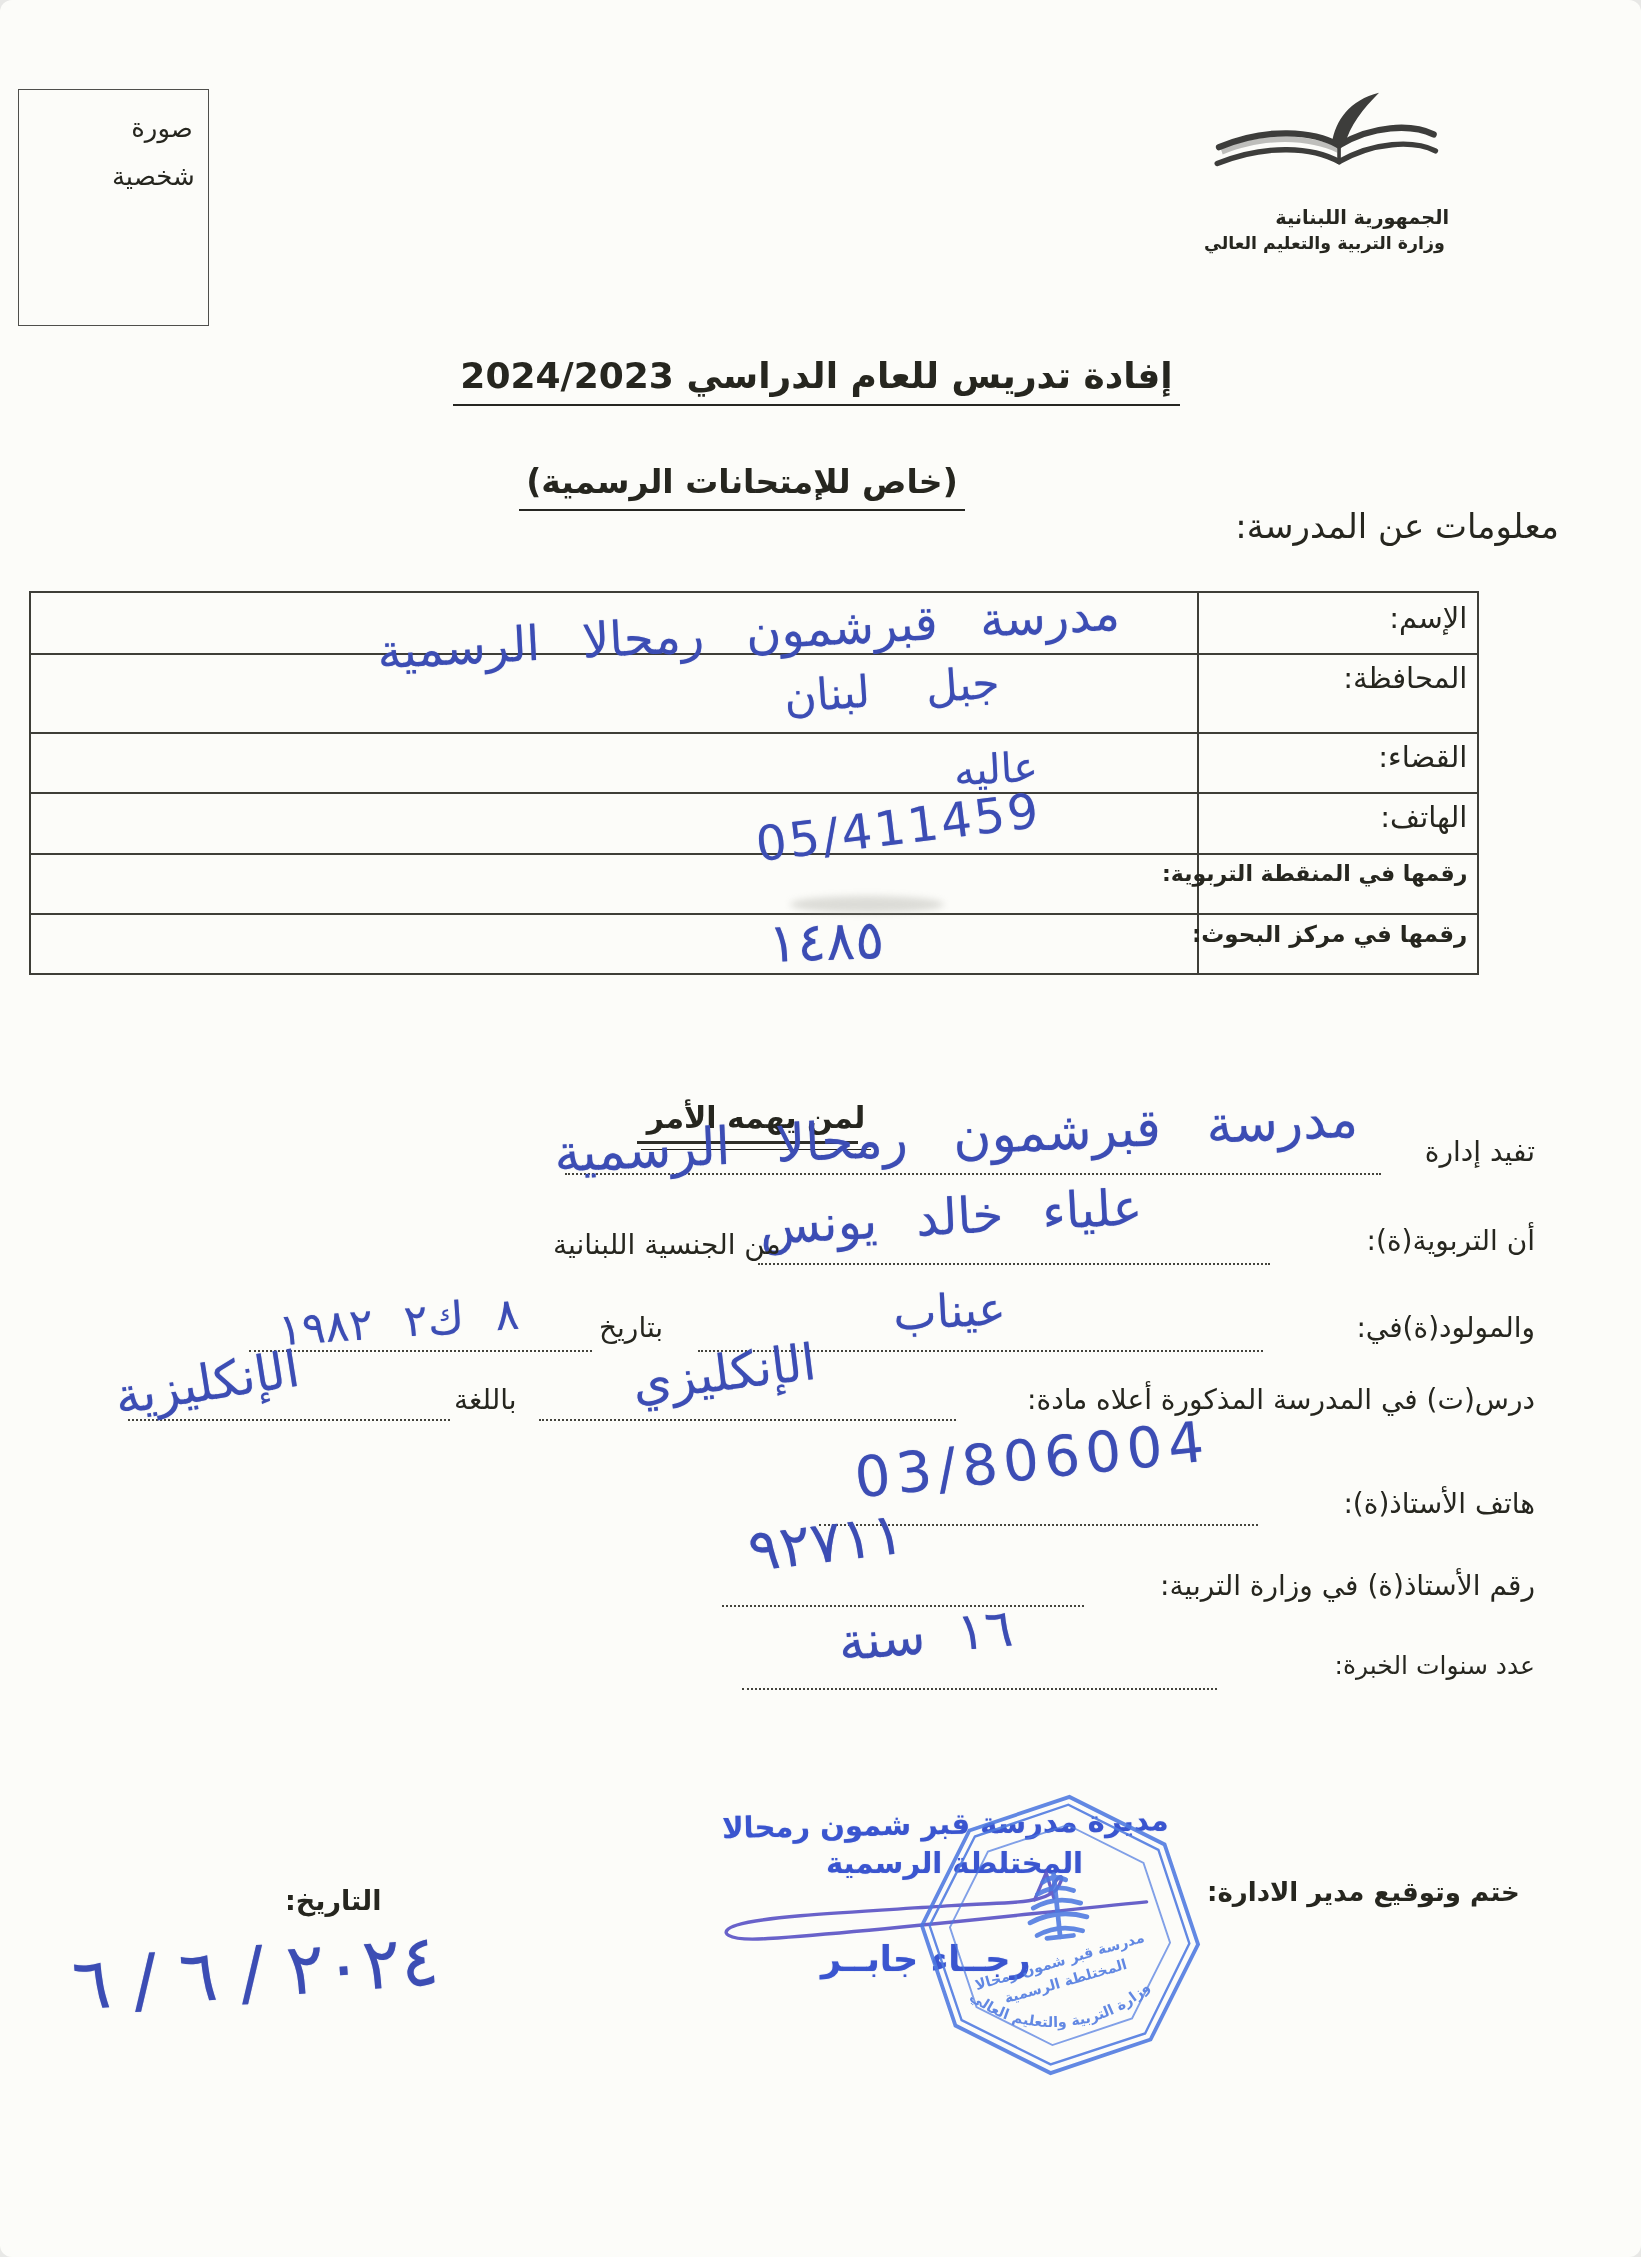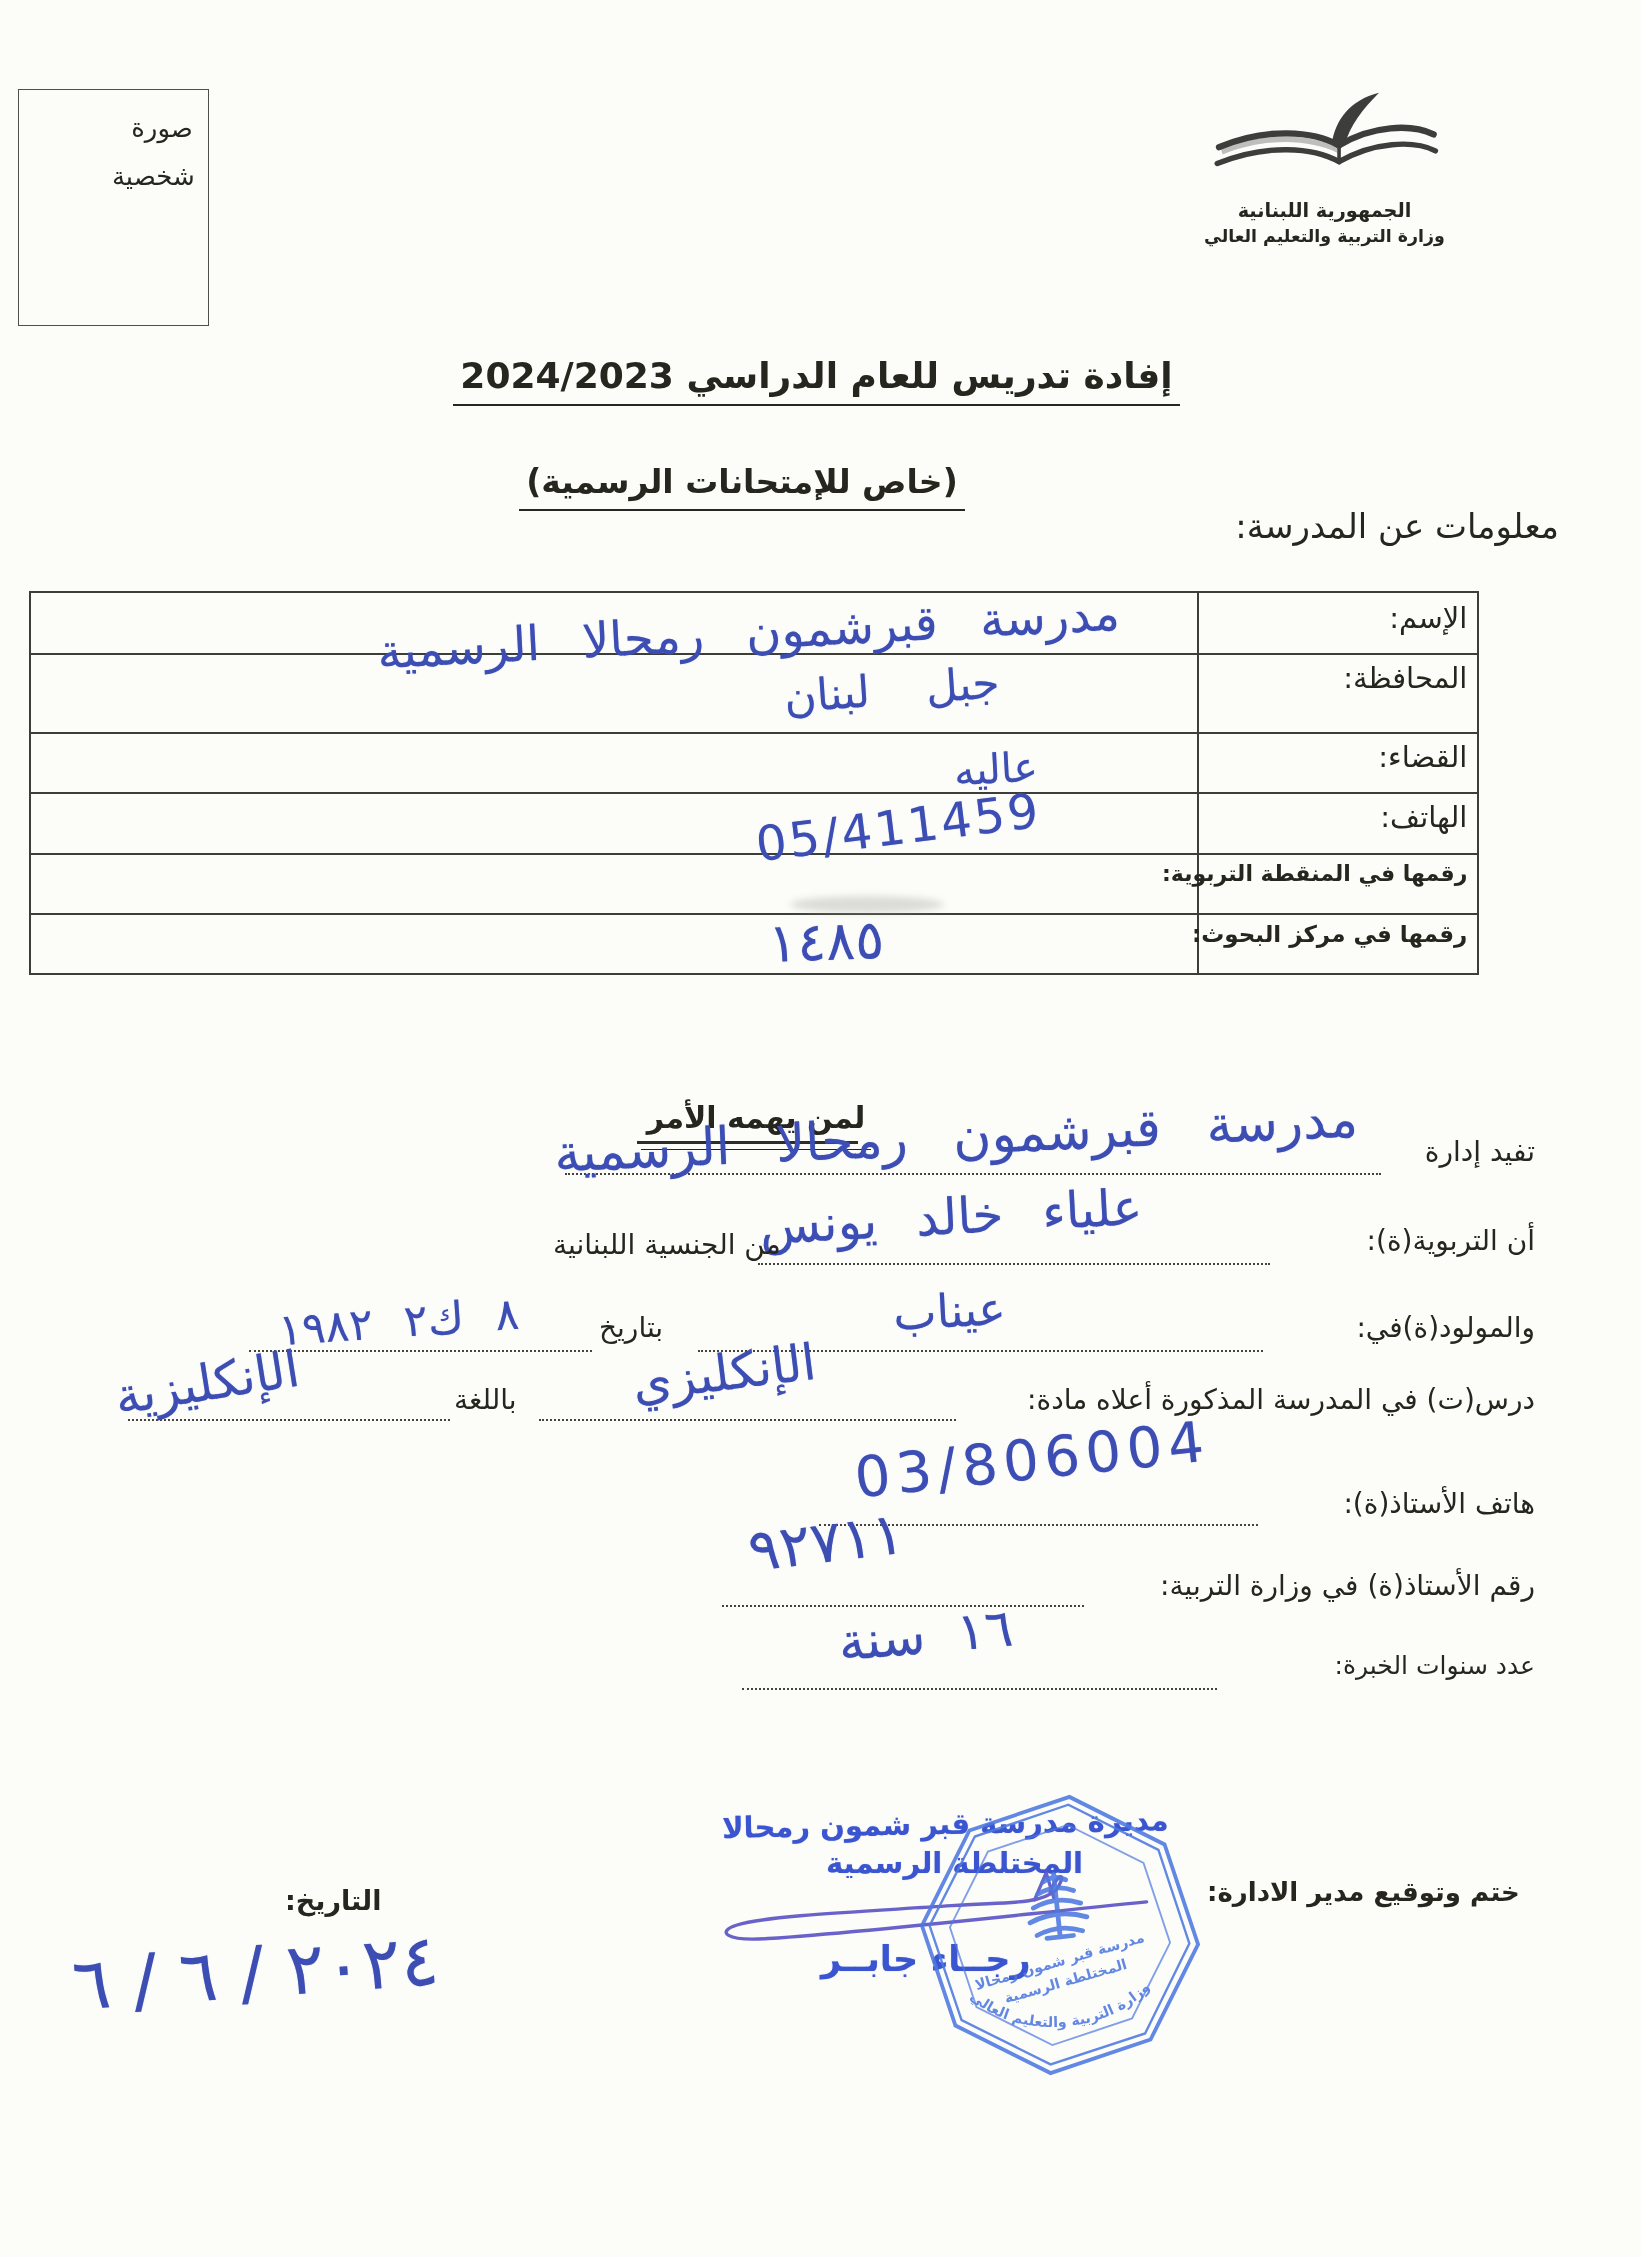--- a/index.html
+++ b/index.html
@@ -1,17 +1,17 @@
 <!DOCTYPE html>
 <html lang="ar"><head>
 <meta charset="utf-8">
 <style>
   html,body{margin:0;padding:0;background:#e8e8e6;}
   .page{position:relative;width:1641px;height:2257px;margin:0 auto;background:#fcfcf9;
-        font-family:"DejaVu Sans",sans-serif;color:#23231f;overflow:hidden;}
+        font-family:"DejaVu Sans",sans-serif;color:#23231f;overflow:hidden;border-radius:12px;}
   .abs{position:absolute;}
   .lbl{direction:rtl;white-space:nowrap;color:#26261f;}
   .hand{direction:rtl;white-space:nowrap;color:#3c4db4;text-shadow:0 0 1px rgba(60,77,180,.45);}
   .hand-ltr{direction:ltr;white-space:nowrap;color:#3c4db4;text-shadow:0 0 1px rgba(60,77,180,.45);}
   .dots{height:0;border-bottom:2.9px dotted #44443d;}
   .tline{background:#3e3e38;}
   .stampblue{color:#3a55cf;text-shadow:0 0 1px rgba(70,100,220,.5);}
   .photo-box{border:1.9px solid #4f4f4c;}
   .tbl{border:2.9px solid #3e3e38;}
   .u-main{display:inline-block;border-bottom:2.9px solid #262622;padding:0 7.7px 7.7px 7.7px;}
@@ -34,21 +34,21 @@
       <path d="M16 66 C 66 46 116 50 144 64 L144 70 C 116 56 66 52 18 72 Z" fill="#8b8b88" opacity=".55"></path>
       <g stroke="#3d3d3b" fill="none" stroke-linecap="round">
         <path d="M14 64 C 66 42 118 46 146 62" stroke-width="7"></path>
         <path d="M146 62 C 182 40 226 38 250 50" stroke-width="7"></path>
         <path d="M12 82 C 66 60 118 64 146 80" stroke-width="6"></path>
         <path d="M146 80 C 184 58 228 56 252 68" stroke-width="6"></path>
         <path d="M146 62 L146 80" stroke-width="4"></path>
       </g>
       <path d="M138 60 C 142 34 158 12 190 4 C 172 22 158 40 152 62 Z" fill="#3d3d3b"></path>
     </svg>
-    <div class="lbl" style="text-align:center;font-size:19.3px;font-weight:700;margin-top:6px;">الجمهورية اللبنانية</div>
+    <div class="lbl" style="text-align:right;font-size:19.3px;font-weight:700;margin-top:13px;">الجمهورية اللبنانية</div>
     <div class="lbl" style="text-align:center;font-size:17.4px;font-weight:700;margin-top:3.9px;">وزارة التربية والتعليم العالي</div>
   </div>
 
   <div class="abs" style="left:406px;top:355px;width:821px;text-align:center;">
     <span class="lbl u-main" style="font-size:36px;font-weight:600;">إفادة تدريس  للعام الدراسي 2024/2023</span>
   </div>
   <div class="abs" style="left:404px;top:462px;width:676px;text-align:center;">
     <span class="lbl u-main" style="font-size:33px;font-weight:600;border-bottom-width:2.9px;">(خاص للإمتحانات الرسمية)</span>
   </div>
 

